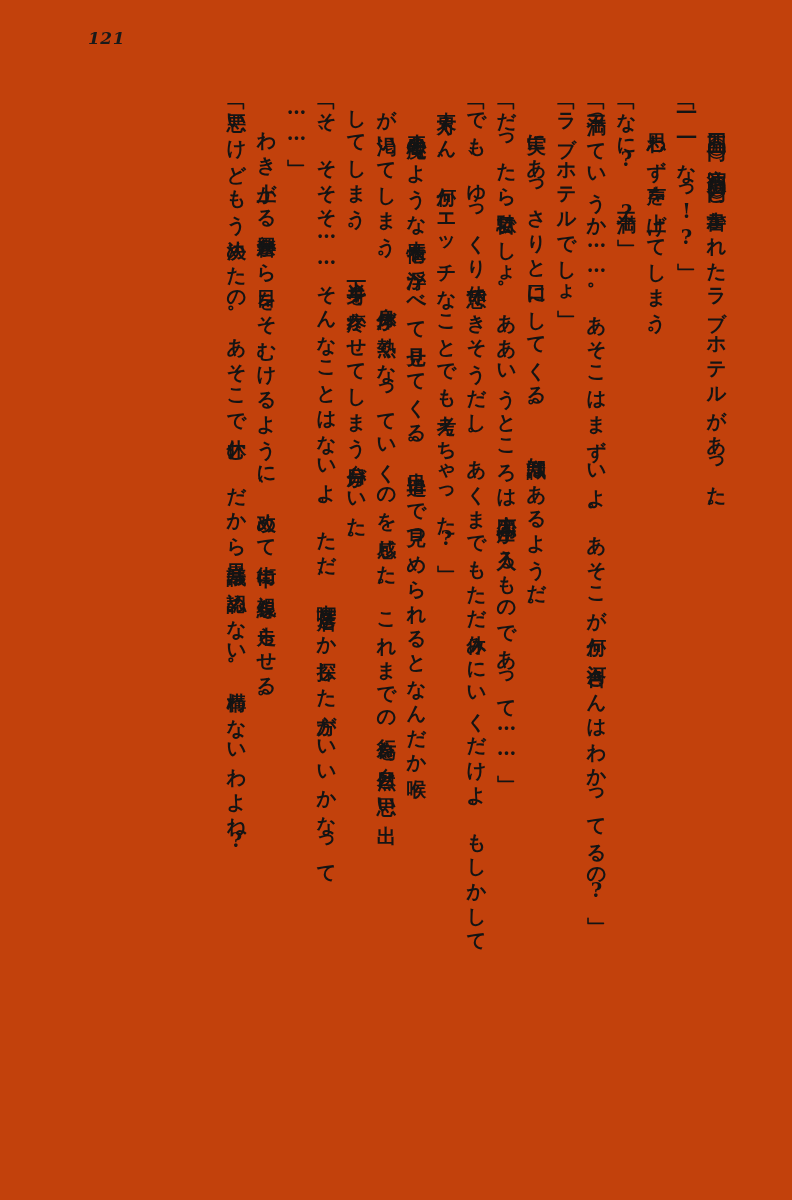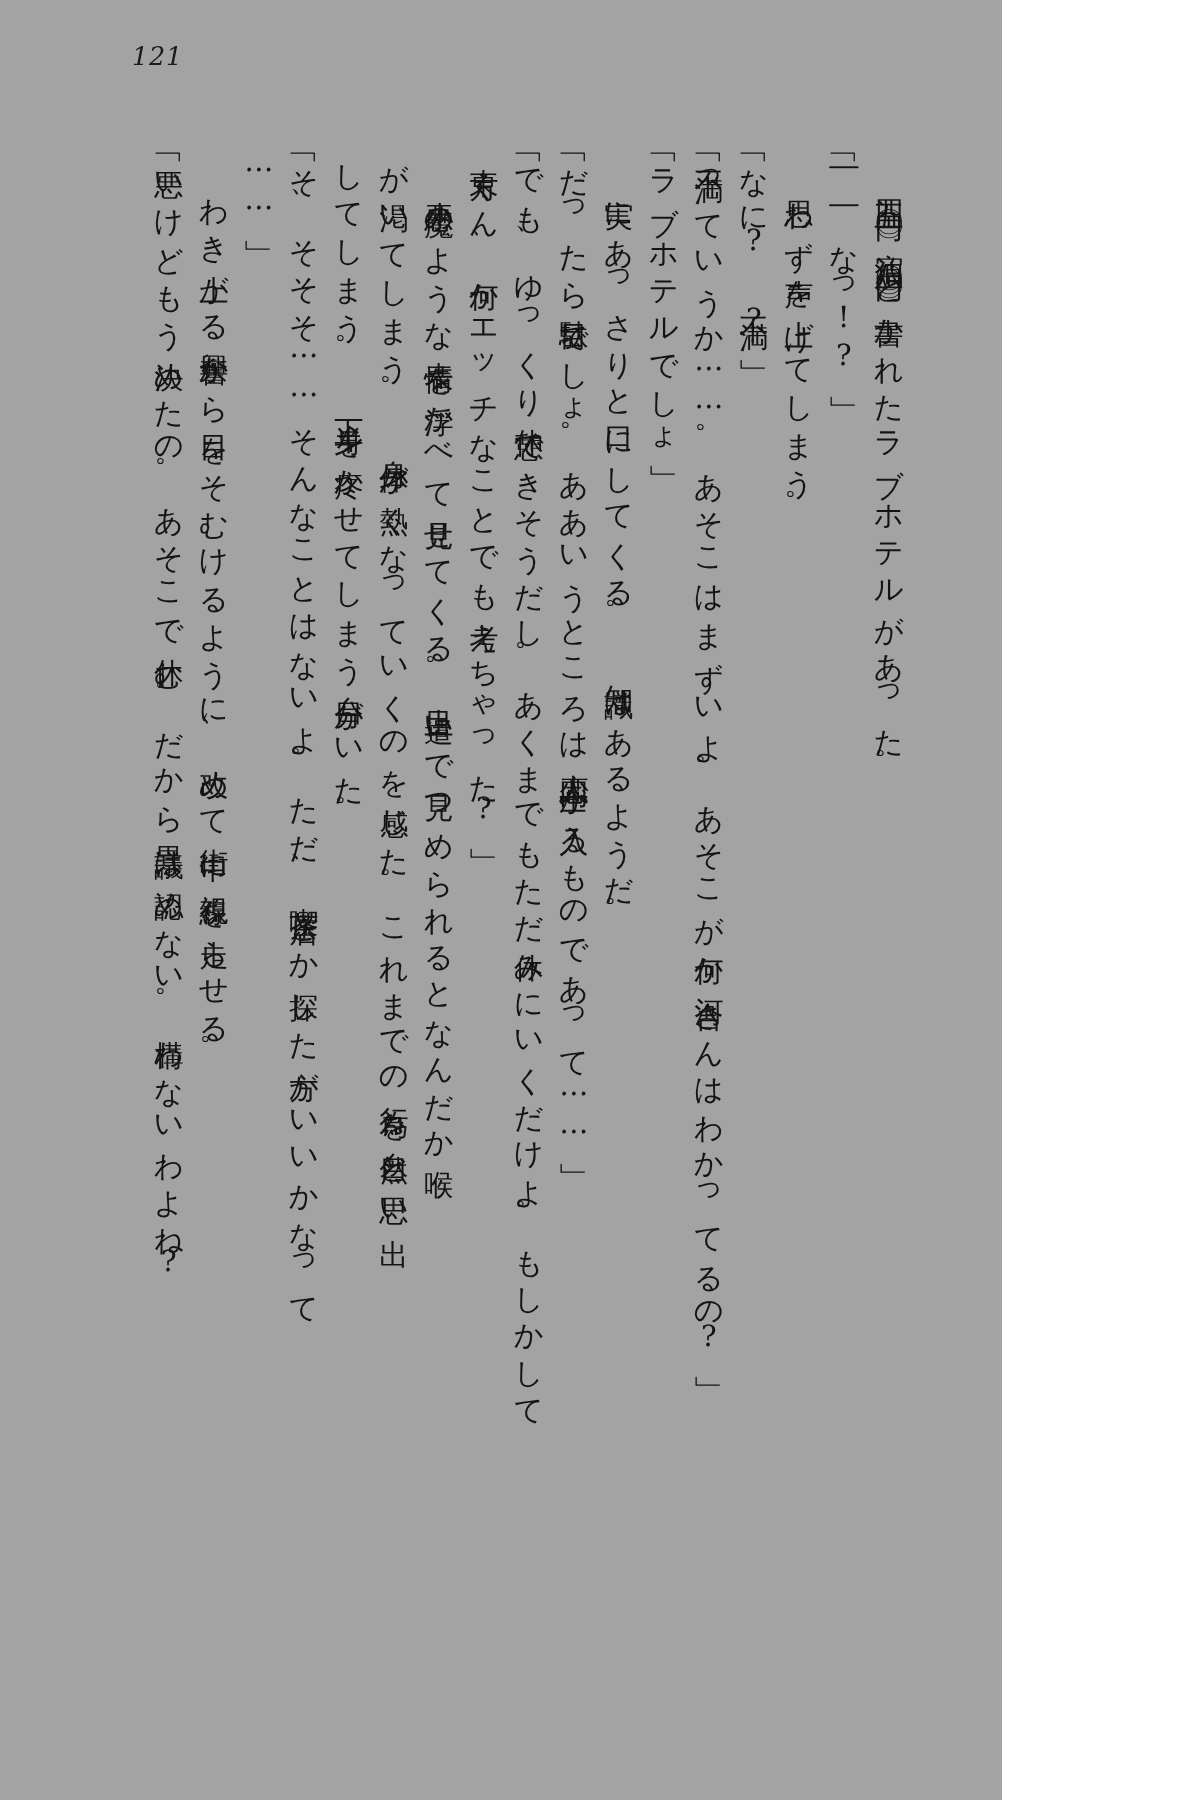--- a/index.html
+++ b/index.html
@@ -10,23 +10,24 @@
   body {
     width: 792px;
     height: 1200px;
     overflow: hidden;
     font-family: "DejaVu Serif", "Liberation Serif", serif;
     color: #111111;
   }
 
   .page {
     position: relative;
-    width: 668px;
+    width: 792px;
     height: 1200px;
-    background: #a3a3a3;
+    background: #c2410c;
+    font-weight: bold;
   }
 
   
   .page-number {
     position: absolute;
     top: 28px;
     left: 88px;
     font-family: "DejaVu Serif", "Liberation Serif", serif;
     font-style: italic;
     font-size: 17px;

